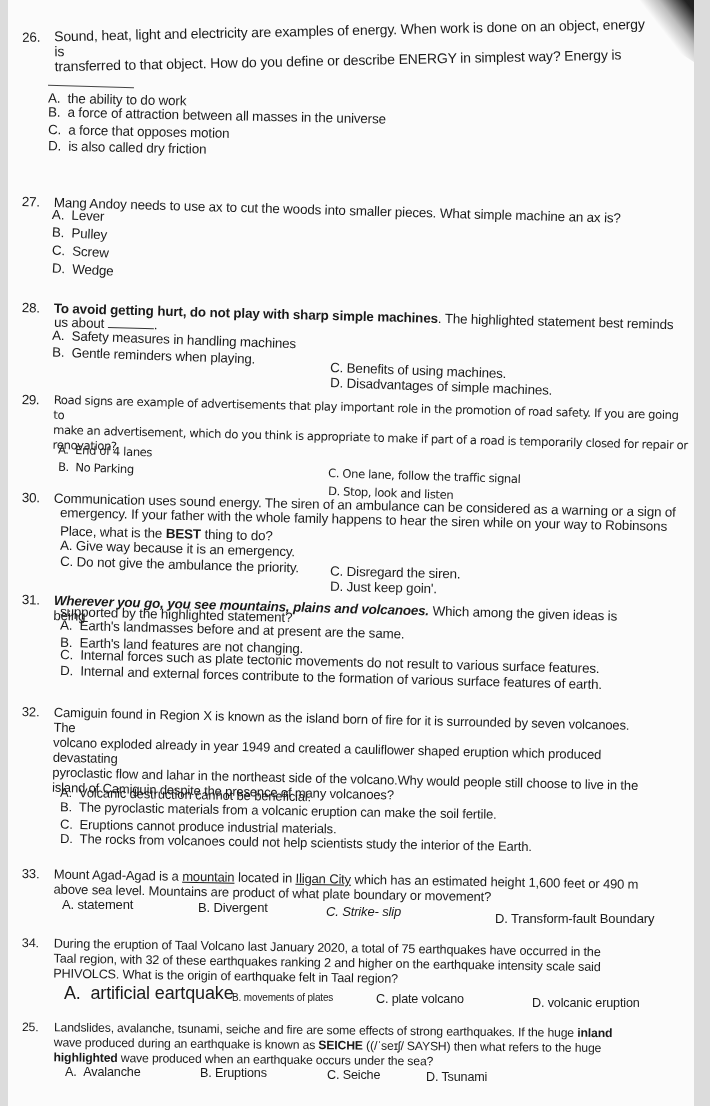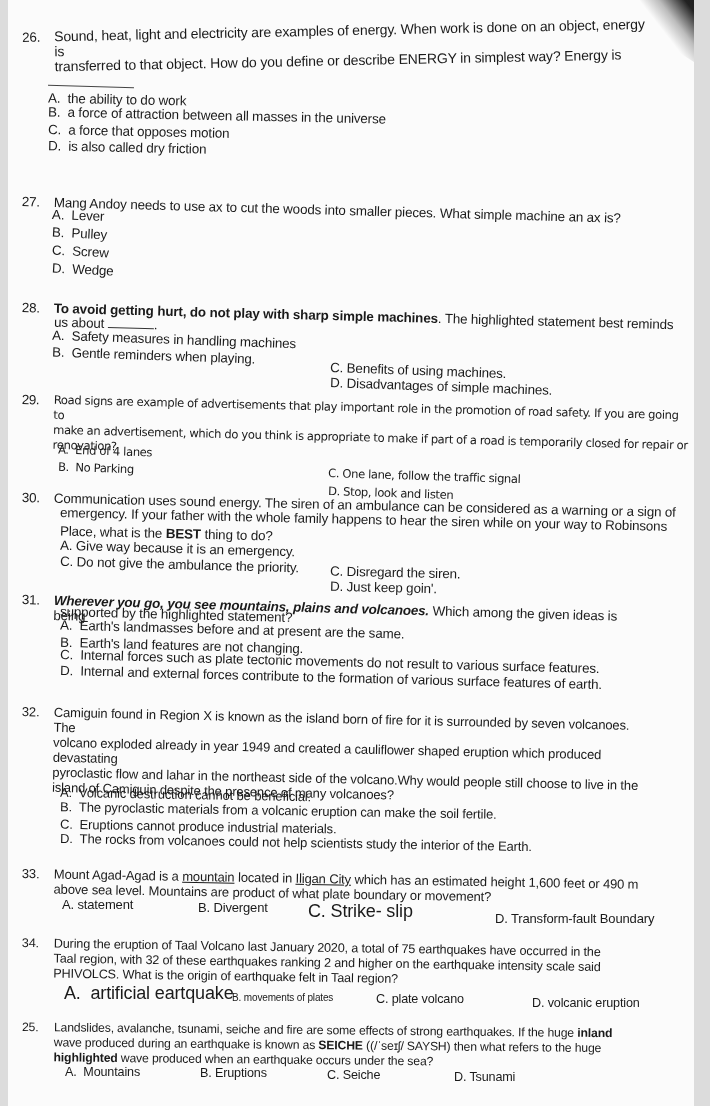--- a/index.html
+++ b/index.html
@@ -125,21 +125,21 @@
 
   <div class="q" style="top:866px; width:620px; font-size:13px; transform:rotate(1deg);">
     <span class="num">33.</span>
     <div class="stem">
       <div><span>Mount Agad-Agad is a</span> <u>mountain</u> <span>located in</span> <u>Iligan City</u> <span>which has an estimated height 1,600 feet or 490 m</span></div>
       <div>above sea level. Mountains are product of what plate boundary or movement?</div>
     </div>
   </div>
   <div class="opt" style="left:54px; top:897px; font-size:13px;"><span>A.</span> <span>statement</span></div>
   <div class="opt" style="left:190px; top:900px; font-size:13px;"><span>B.</span> <span>Divergent</span></div>
-  <div class="opt" style="left:300px; top:904px; font-size:18px;"><span>C.</span> <span>Strike- slip</span></div>
+  <div class="opt" style="left:318px; top:904px; font-size:13px;font-style:italic;"><span>C.</span> <span>Strike- slip</span></div>
   <div class="opt" style="left:487px; top:911px; font-size:13px;"><span>D.</span> <span>Transform-fault Boundary</span></div>
 
   <div class="q" style="top:936px; width:620px; font-size:12.6px; transform:rotate(0.9deg);">
     <span class="num">34.</span>
     <div class="stem">
       <div>During the eruption of Taal Volcano last January 2020, a total of 75 earthquakes have occurred in the</div>
       <div>Taal region, with 32 of these earthquakes ranking 2 and higher on the earthquake intensity scale said</div>
       <div>PHIVOLCS. What is the origin of earthquake felt in Taal region?</div>
     </div>
   </div>
@@ -149,17 +149,17 @@
   <div class="opt" style="left:524px; top:996px; font-size:12.6px;"><span>D.</span> <span>volcanic eruption</span></div>
 
   <div class="q" style="top:1020px; width:620px; font-size:12.2px; transform:rotate(0.6deg);">
     <span class="num">25.</span>
     <div class="stem">
       <div><span>Landslides, avalanche, tsunami, seiche and fire are some effects of strong earthquakes. If the huge</span> <b>inland</b></div>
       <div><span>wave produced during an earthquake is known as</span> <b>SEICHE</b> <span>((/ˈseɪʃ/ SAYSH) then what refers to the huge</span></div>
       <div><b>highlighted</b> <span>wave produced when an earthquake occurs under the sea?</span></div>
     </div>
   </div>
-  <div class="opt" style="left:57px; top:1065px; font-size:12.6px;"><span>A.</span>&nbsp;&nbsp;<span>Mountains</span></div>
+  <div class="opt" style="left:57px; top:1065px; font-size:12.6px;"><span>A.</span>&nbsp;&nbsp;<span>Avalanche</span></div>
   <div class="opt" style="left:192px; top:1066px; font-size:12.6px;"><span>B.</span> <span>Eruptions</span></div>
   <div class="opt" style="left:319px; top:1068px; font-size:12.6px;"><span>C.</span> <span>Seiche</span></div>
-  <div class="opt" style="left:446px; top:1070px; font-size:12.6px;"><span>D.</span> <span>Tsunami</span></div>
+  <div class="opt" style="left:418px; top:1070px; font-size:12.6px;"><span>D.</span> <span>Tsunami</span></div>
 </div>
 
 </body></html>

